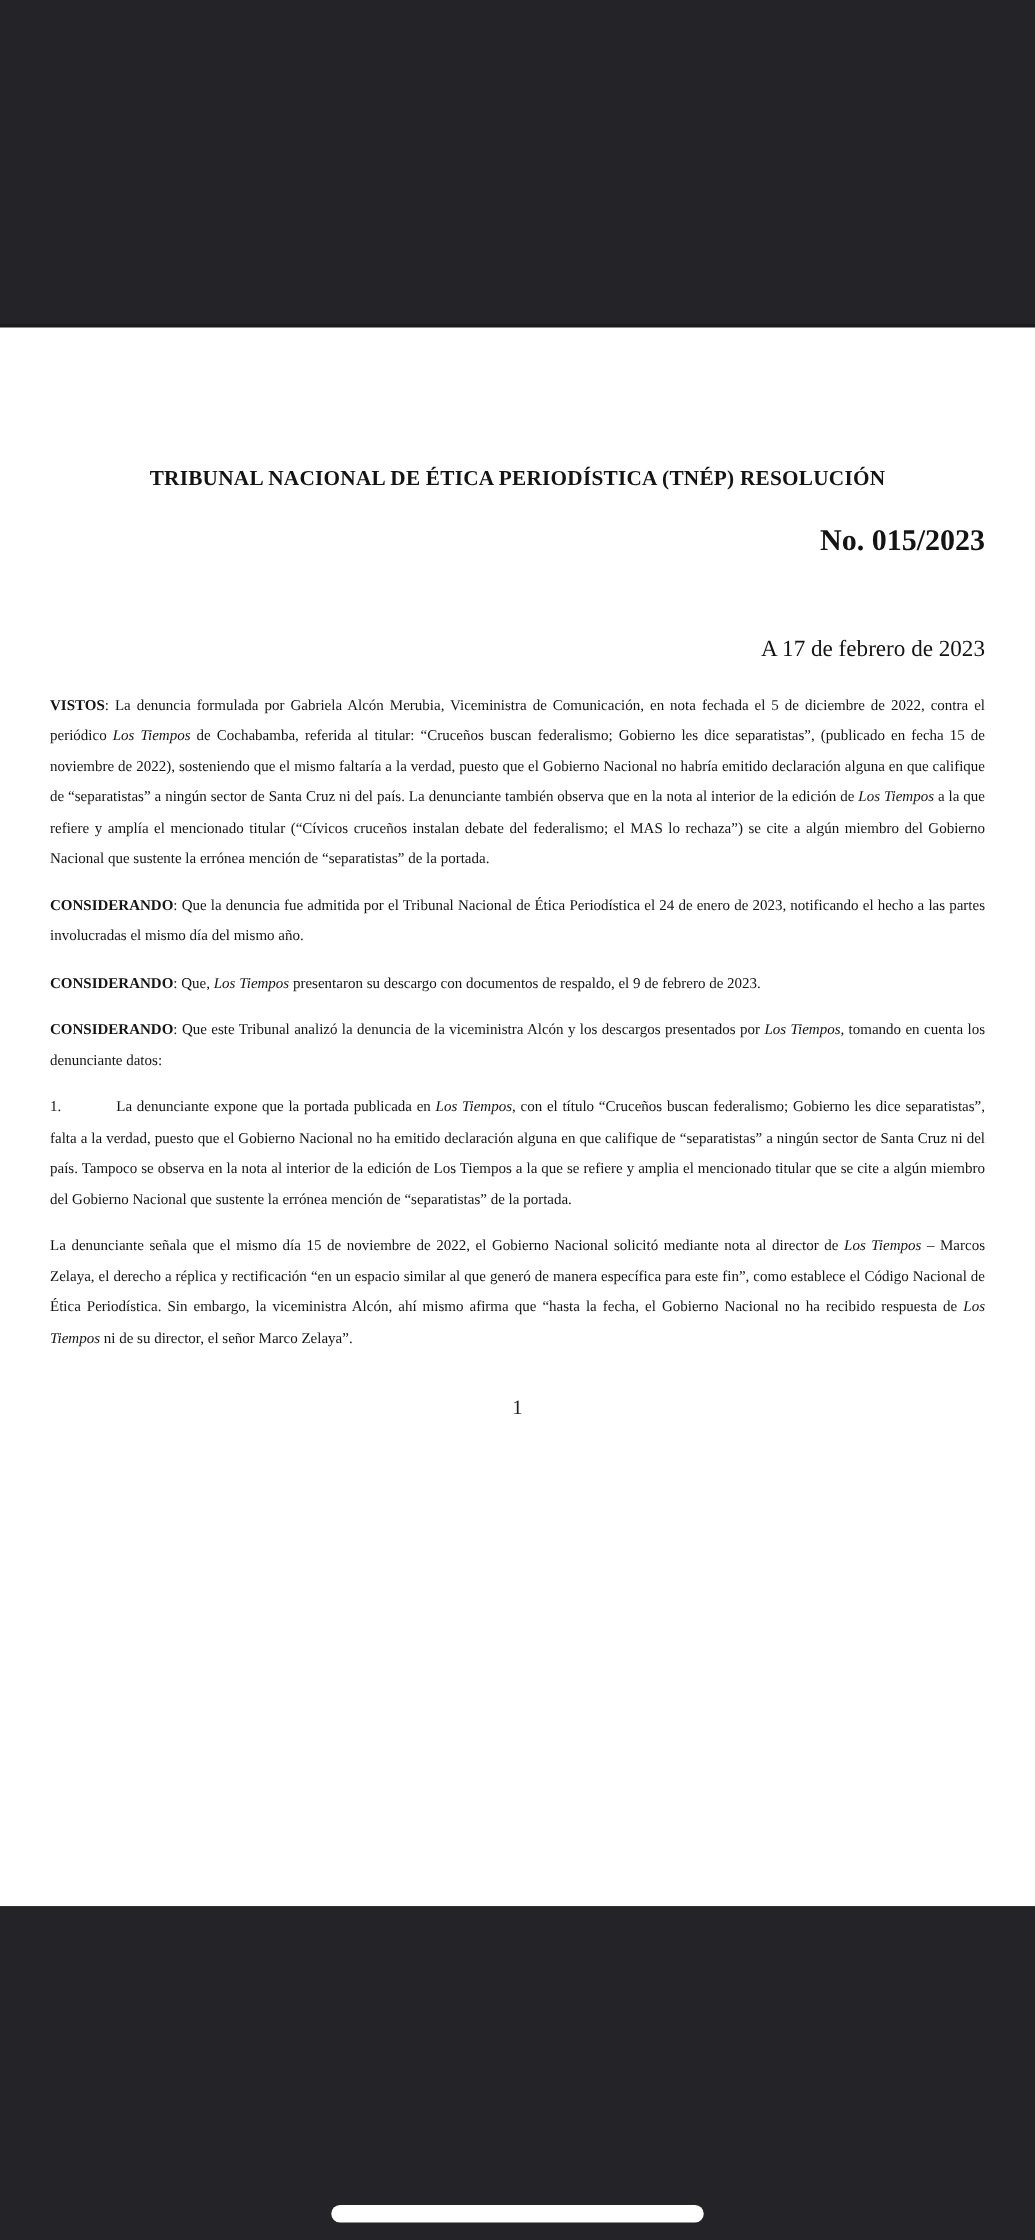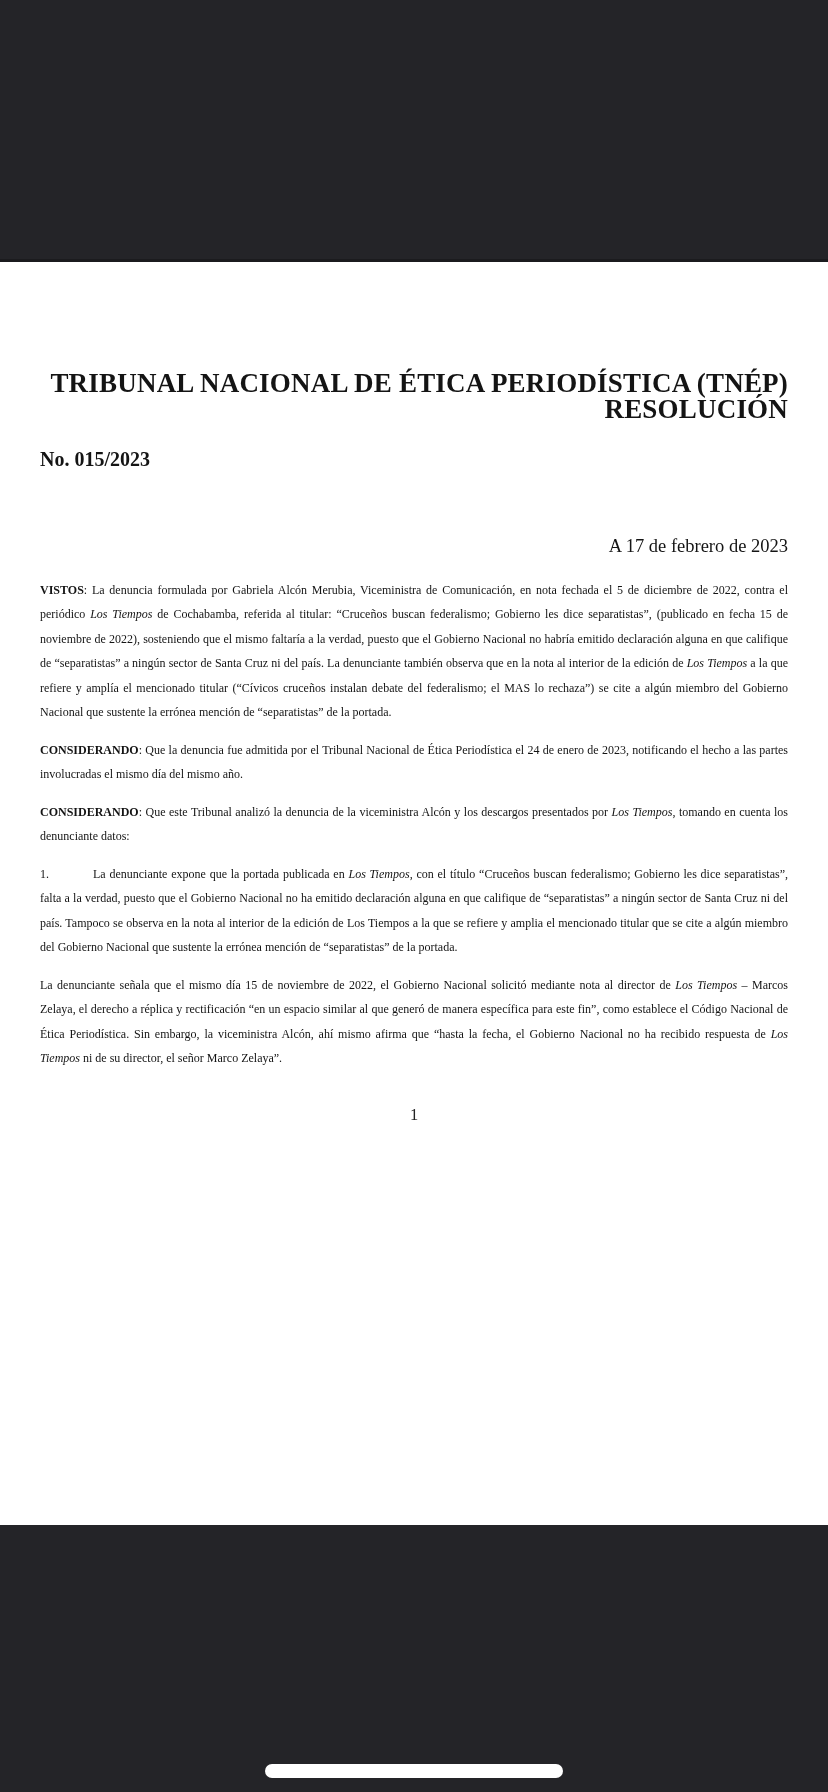--- a/index.html
+++ b/index.html
@@ -31,31 +31,31 @@
     width: 828px;
     height: 1263px;
     background: #ffffff;
     box-sizing: border-box;
     padding: 108px 40px 0 40px;
     color: #141414;
     box-shadow: 0 -3px 0 #1b1b1e;
     overflow: hidden;
   }
   .doc-title {
-    font-size: 27px;
+    font-size: 17px;
     font-weight: bold;
-    text-align: right;
+    text-align: center;
     line-height: 26px;
     margin: 0 0 24px 0;
     letter-spacing: 0.2px;
   }
   .doc-subtitle {
-    font-size: 20px;
+    font-size: 24px;
     font-weight: bold;
-    text-align: left;
+    text-align: right;
     line-height: 26px;
     margin: 0 0 62px 0;
   }
   .doc-date {
     font-size: 18.5px;
     line-height: 24.5px;
     margin: 0 0 19px 0;
     text-align: right;
   }
   .doc-para {
@@ -99,20 +99,21 @@
   <div class="top-band"></div>
 
   <div class="doc-page">
     <h1 class="doc-title">TRIBUNAL NACIONAL DE ÉTICA PERIODÍSTICA (TNÉP) RESOLUCIÓN</h1>
     <h2 class="doc-subtitle">No. 015/2023</h2>
     <p class="doc-date">A 17 de febrero de 2023</p>
 
     <div>
         <p class="doc-para"><span class="seg-bold">VISTOS</span><span>: La denuncia formulada por Gabriela Alcón Merubia, Viceministra de Comunicación, en nota fechada el 5 de diciembre de 2022, contra el periódico </span><span class="seg-italic">Los Tiempos</span><span> de Cochabamba, referida al titular: “Cruceños buscan federalismo; Gobierno les dice separatistas”, (publicado en fecha 15 de noviembre de 2022), sosteniendo que el mismo faltaría a la verdad, puesto que el Gobierno Nacional no habría emitido declaración alguna en que califique de “separatistas” a ningún sector de Santa Cruz ni del país. La denunciante también observa que en la nota al interior de la edición de </span><span class="seg-italic">Los Tiempos</span><span> a la que refiere y amplía el mencionado titular (“Cívicos cruceños instalan debate del federalismo; el MAS lo rechaza”) se cite a algún miembro del Gobierno Nacional que sustente la errónea mención de “separatistas” de la portada.</span></p>
         <p class="doc-para"><span class="seg-bold">CONSIDERANDO</span><span>: Que la denuncia fue admitida por el Tribunal Nacional de Ética Periodística el 24 de enero de 2023, notificando el hecho a las partes involucradas el mismo día del mismo año.</span></p>
+        <p class="doc-para"><span class="seg-bold">CONSIDERANDO</span><span>: Que, </span><span class="seg-italic">Los Tiempos</span><span> presentaron su descargo con documentos de respaldo, el 9 de febrero de 2023.</span></p>
         <p class="doc-para"><span class="seg-bold">CONSIDERANDO</span><span>: Que este Tribunal analizó la denuncia de la viceministra Alcón y los descargos presentados por </span><span class="seg-italic">Los Tiempos</span><span>, tomando en cuenta los denunciante datos:</span></p>
         <p class="doc-para"><span class="seg-tab">1.</span><span>La denunciante expone que la portada publicada en </span><span class="seg-italic">Los Tiempos</span><span>, con el título “Cruceños buscan federalismo; Gobierno les dice separatistas”, falta a la verdad, puesto que el Gobierno Nacional no ha emitido declaración alguna en que califique de “separatistas” a ningún sector de Santa Cruz ni del país. Tampoco se observa en la nota al interior de la edición de Los Tiempos a la que se refiere y amplia el mencionado titular que se cite a algún miembro del Gobierno Nacional que sustente la errónea mención de “separatistas” de la portada.</span></p>
         <p class="doc-para"><span>La denunciante señala que el mismo día 15 de noviembre de 2022, el Gobierno Nacional solicitó mediante nota al director de </span><span class="seg-italic">Los Tiempos</span><span> – Marcos Zelaya, el derecho a réplica y rectificación “en un espacio similar al que generó de manera específica para este fin”, como establece el Código Nacional de Ética Periodística. Sin embargo, la viceministra Alcón, ahí mismo afirma que “hasta la fecha, el Gobierno Nacional no ha recibido respuesta de </span><span class="seg-italic">Los Tiempos</span><span> ni de su director, el señor Marco Zelaya”.</span></p>
       </div>
 
     <div class="page-number">1</div>
   </div>
 
   <div class="bottom-band">
     <div class="home-indicator"></div>

